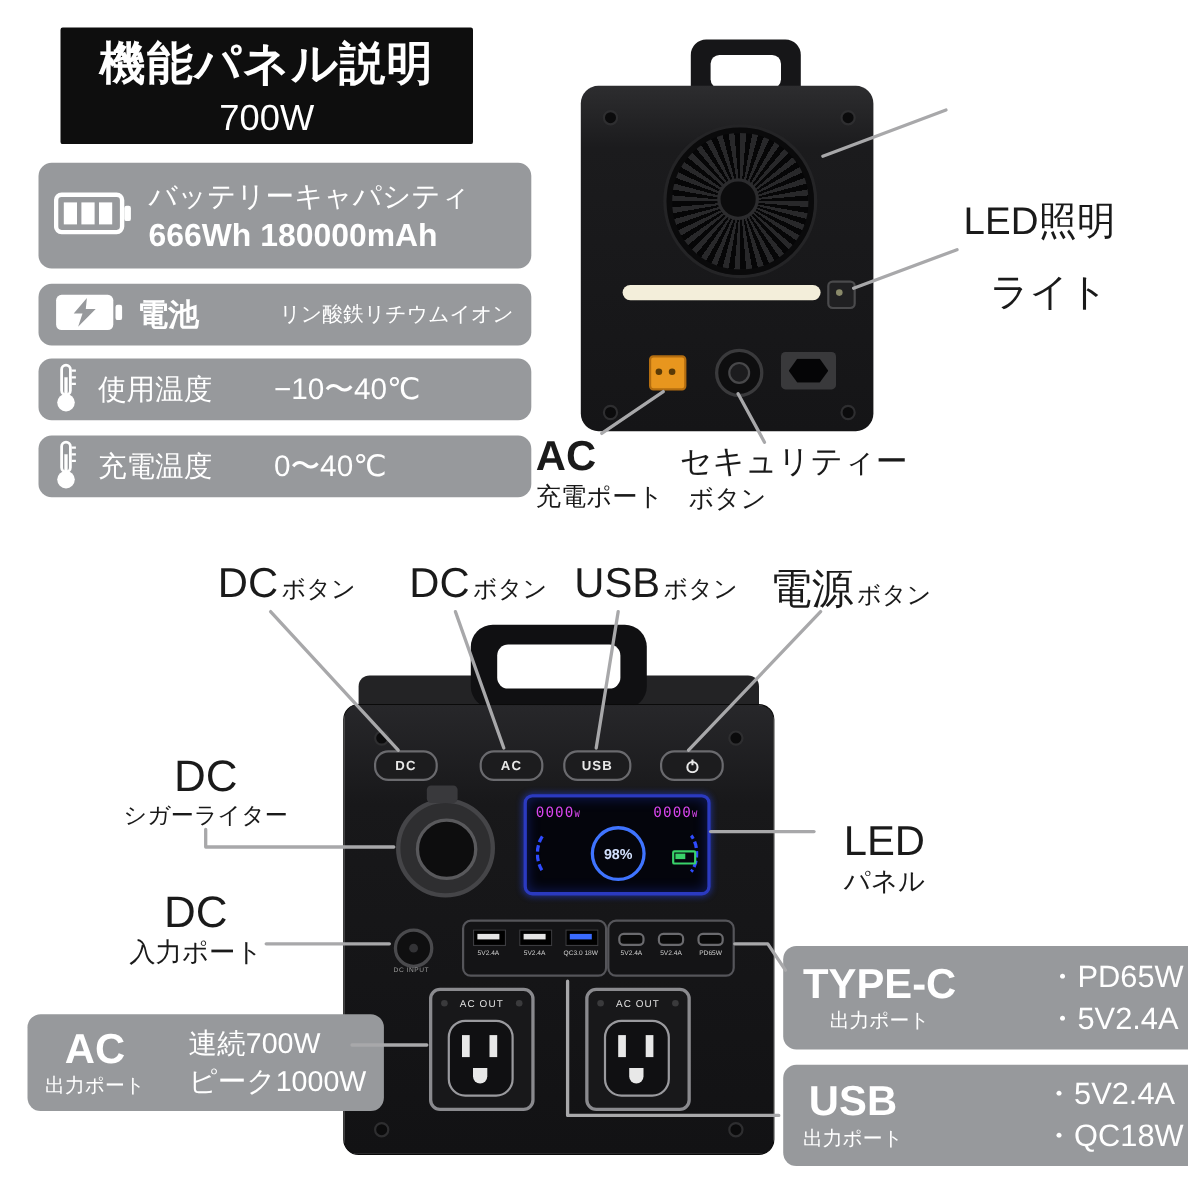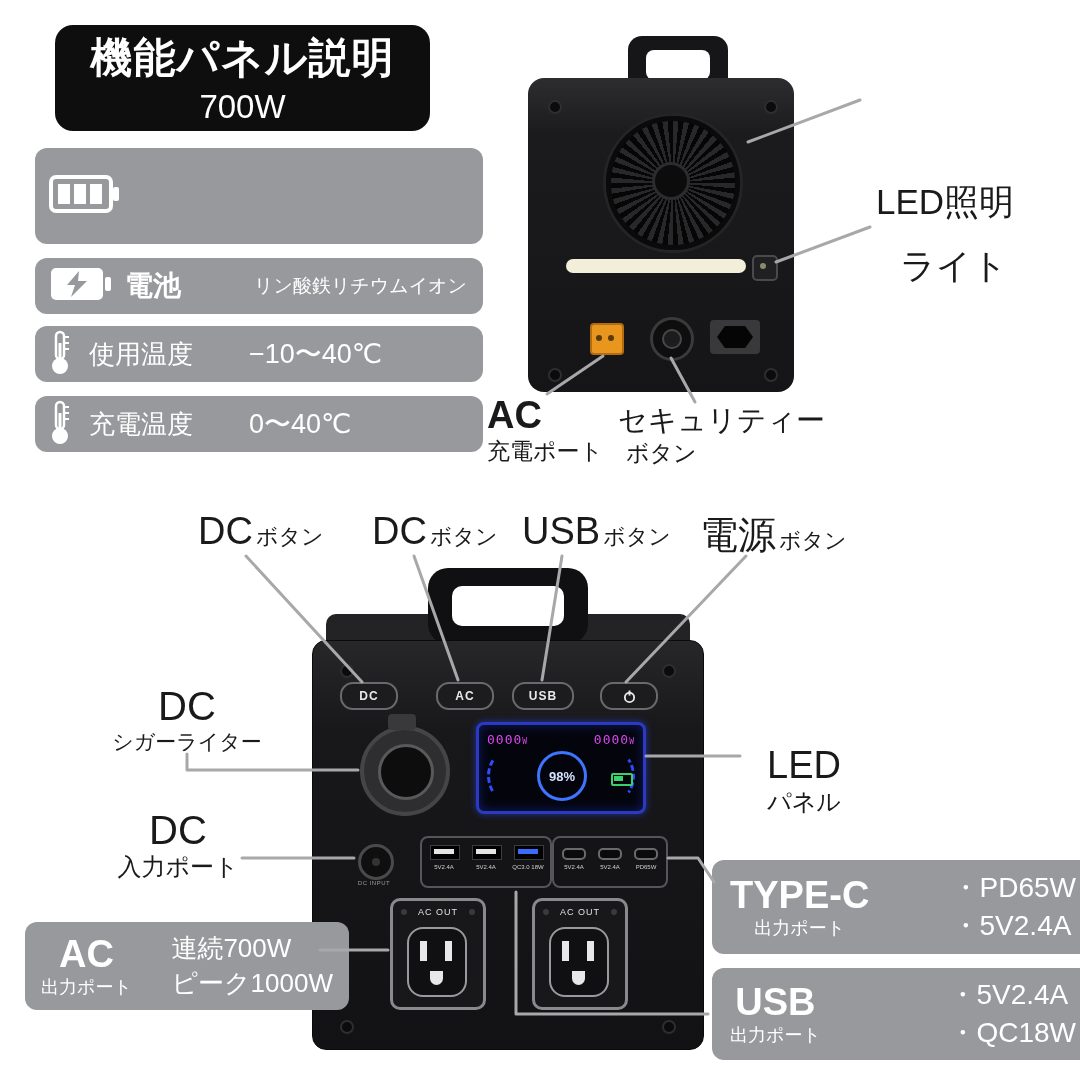--- a/index.html
+++ b/index.html
@@ -1,21 +1,21 @@
 <!DOCTYPE html>
 <html><head>
 <meta charset="utf-8">
 <style>
   html,body{margin:0;padding:0;background:#fff;}
   #canvas{position:relative;width:1080px;height:1080px;background:#ffffff;overflow:hidden;
           font-family:"Liberation Sans","DejaVu Sans",sans-serif;color:#1a1a1a;}
   .abs{position:absolute;}
 
   
-  #title{left:55px;top:25px;width:375px;height:106px;background:#0e0e0e;border-radius:18px;
+  #title{left:55px;top:25px;width:375px;height:106px;background:#0e0e0e;border-radius:2px;
          color:#fff;display:flex;flex-direction:column;align-items:center;justify-content:center;}
   #title .t1{font-size:42px;font-weight:bold;letter-spacing:1px;}
   #title .t2{font-size:33px;margin-top:2px;}
 
   
   .spec{background:#97999c;border-radius:12px;color:#fff;display:flex;align-items:center;padding:0 14px;}
   #spec-capacity{left:35px;top:148px;width:420px;height:96px;}
   #spec-capacity .lines{display:flex;flex-direction:column;margin-left:14px;}
   .sc1{font-size:26px;}
   .sc2{font-size:29px;font-weight:600;margin-top:3px;}
@@ -160,20 +160,24 @@
   <div class="abs spec" id="spec-capacity">
     <span>
       <svg width="72" height="46" viewBox="0 0 72 46">
           <rect x="2" y="6" width="60" height="34" rx="5" fill="none" stroke="#fff" stroke-width="4"></rect>
           <rect x="64" y="16" width="6" height="14" rx="2" fill="#fff"></rect>
           <rect x="9" y="13" width="12" height="20" fill="#fff"></rect>
           <rect x="25" y="13" width="12" height="20" fill="#fff"></rect>
           <rect x="41" y="13" width="12" height="20" fill="#fff"></rect>
         </svg>
     </span>
+    <span class="lines">
+      <span class="sc1">バッテリーキャパシティ</span>
+      <span class="sc2">666Wh 180000mAh</span>
+    </span>
   </div>
 
   <div class="abs spec" id="spec-battery">
     <span>
       <svg width="64" height="40" viewBox="0 0 64 40">
           <rect x="2" y="4" width="52" height="32" rx="5" fill="#fff"></rect>
           <rect x="56" y="13" width="6" height="14" rx="2" fill="#fff"></rect>
           <polygon points="30,7 18,21 26,21 22,33 38,17 29,17" fill="#97999c"></polygon>
         </svg>
     </span>

